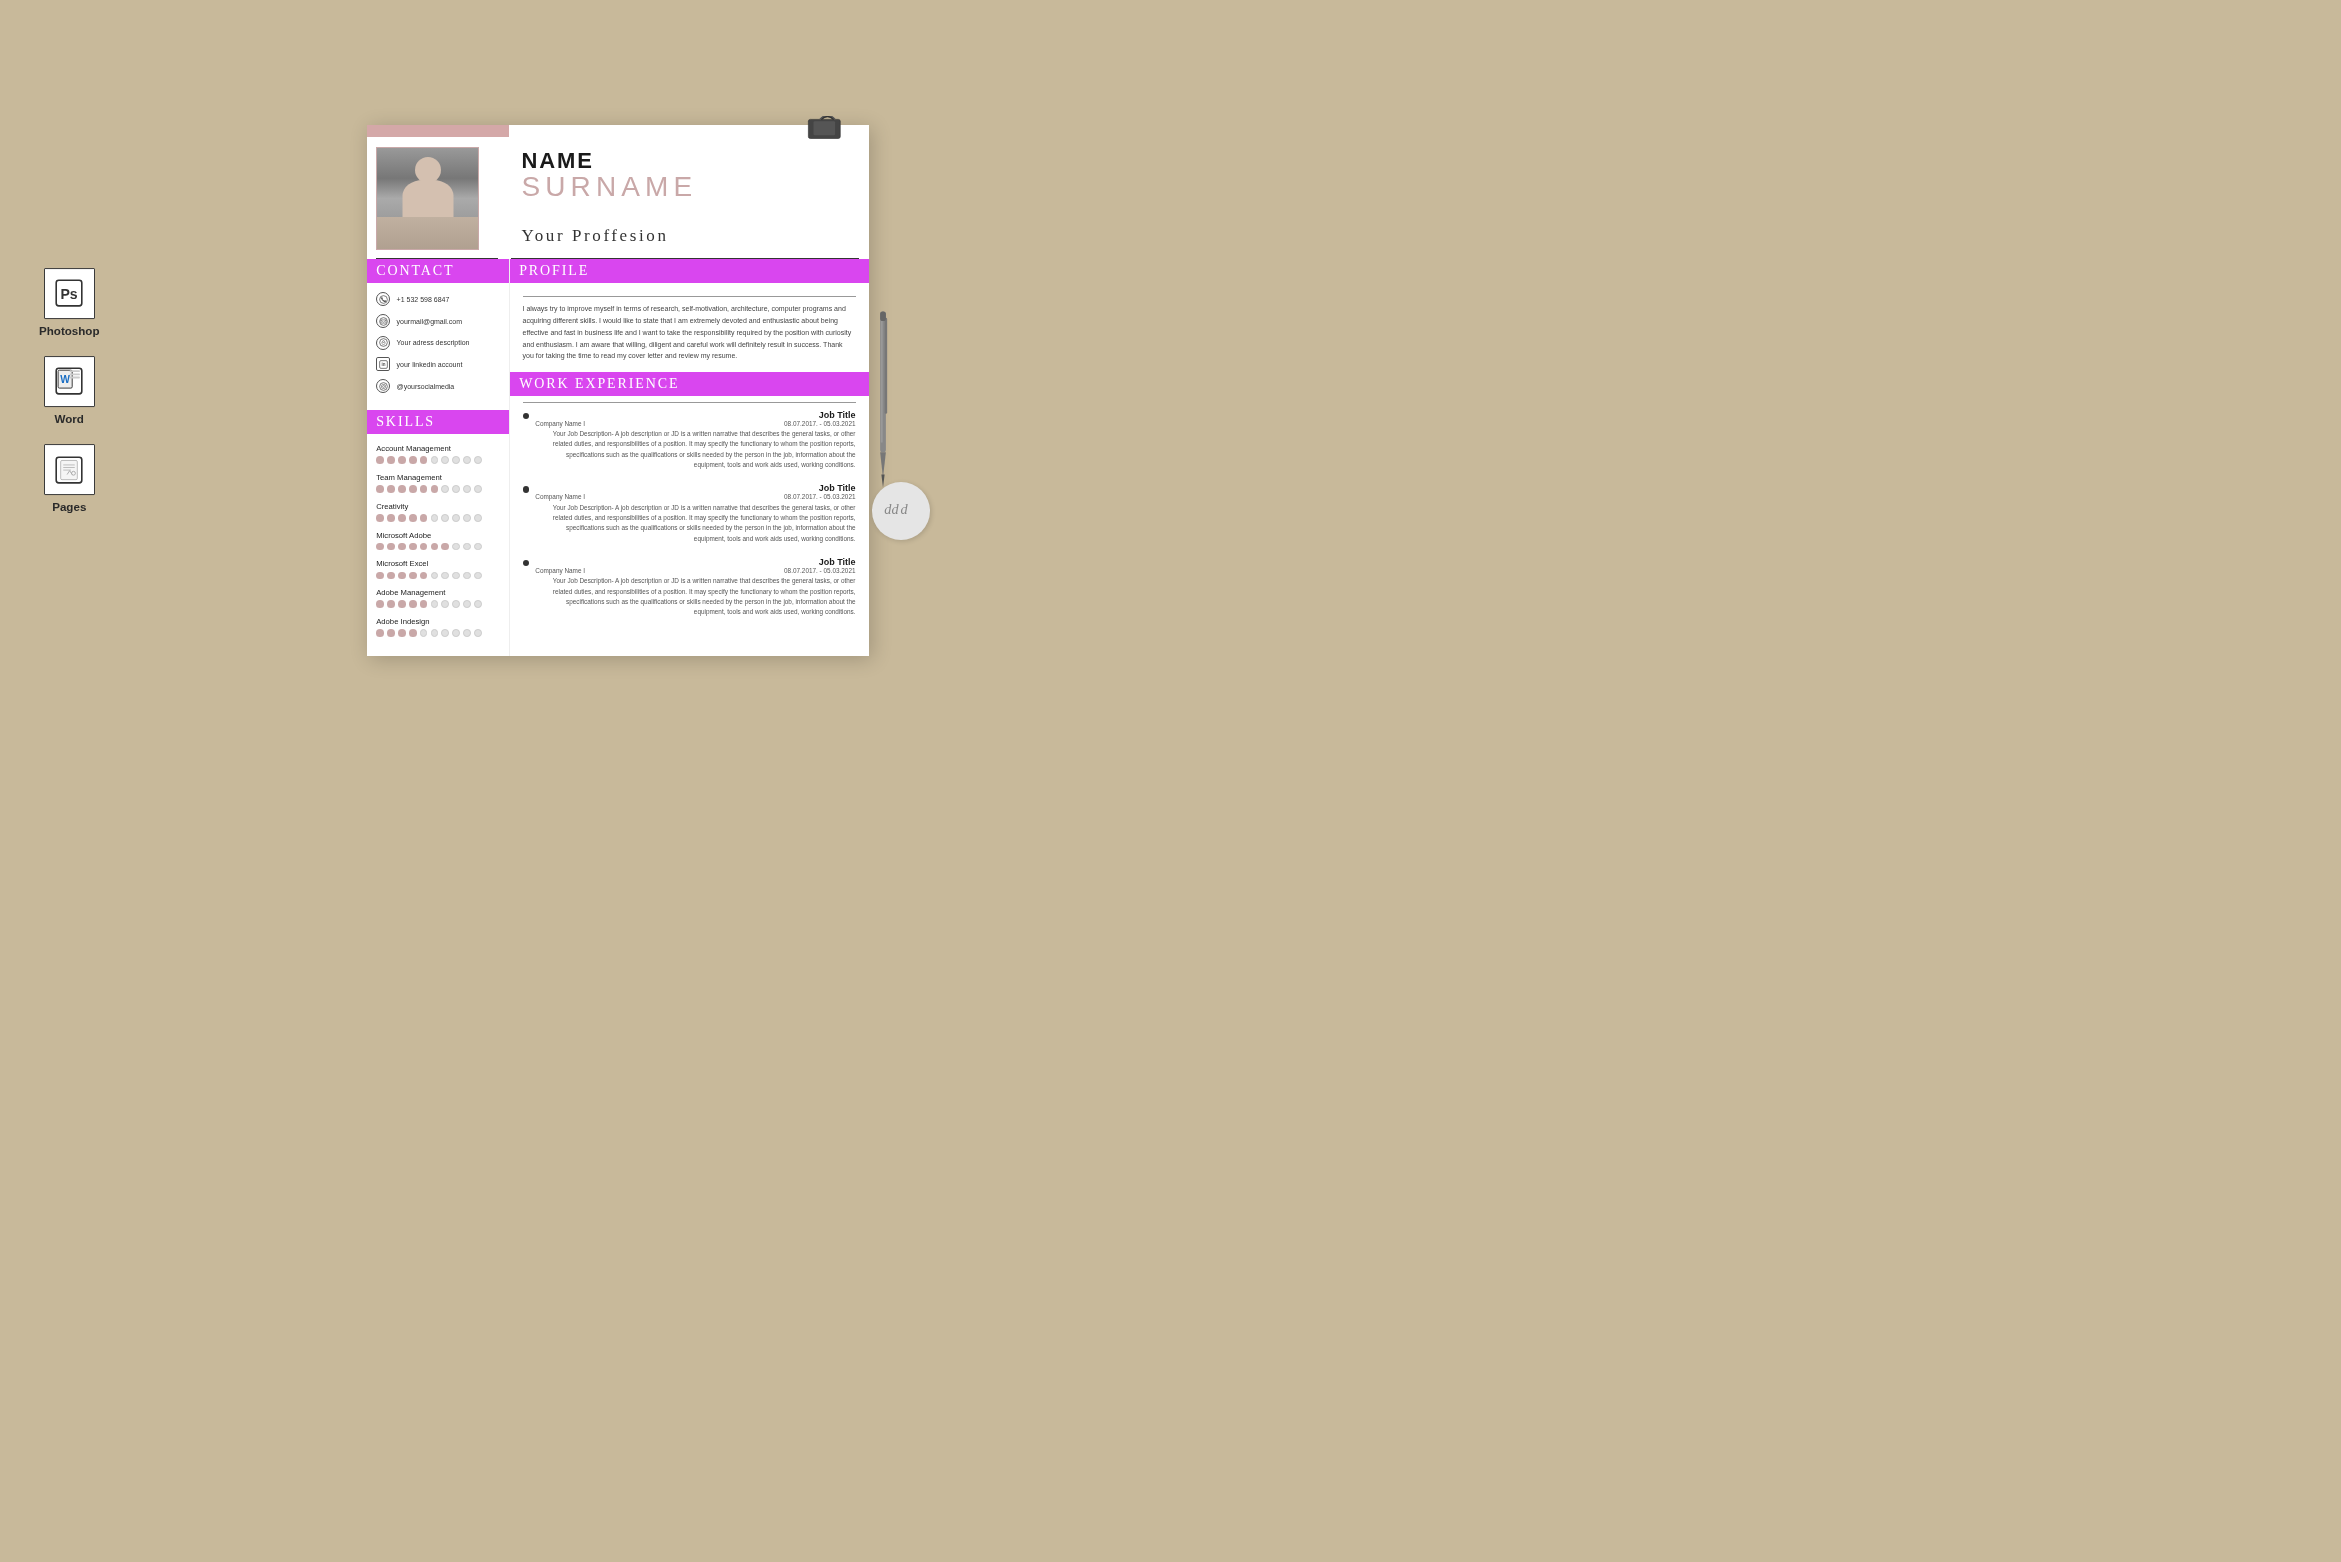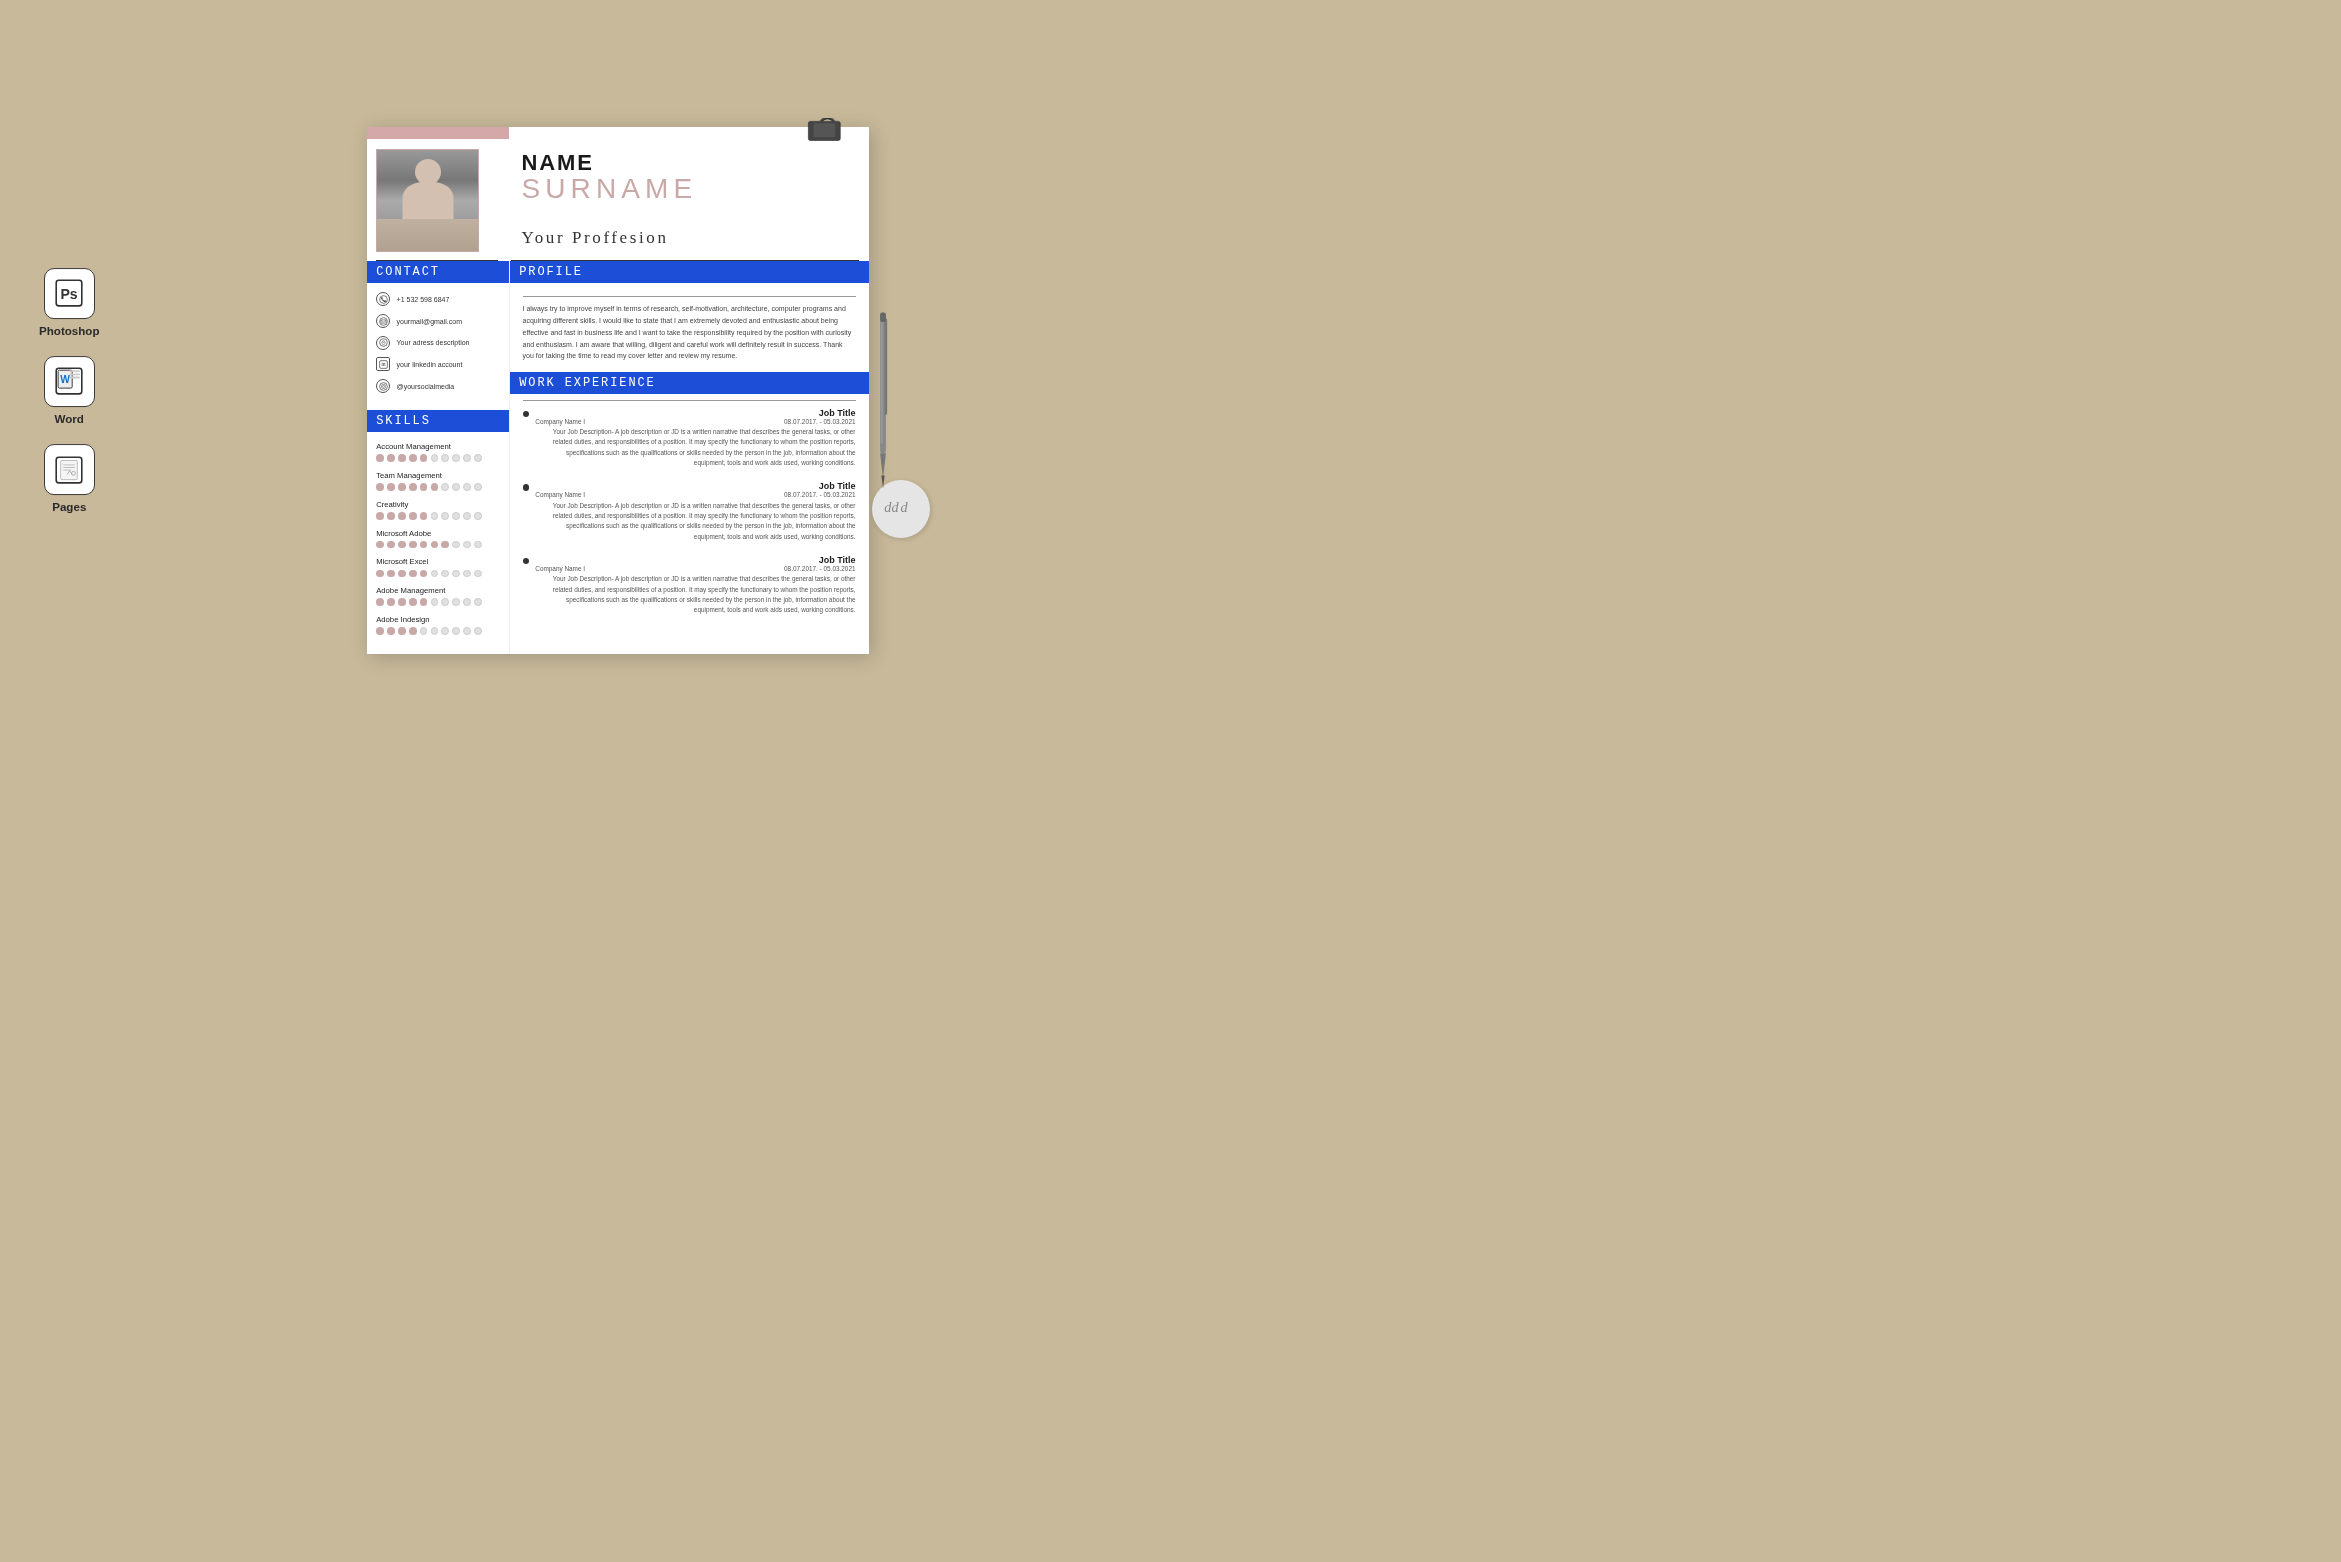--- a/index.html
+++ b/index.html
@@ -29,21 +29,21 @@
     .app-item {
       display: flex;
       flex-direction: column;
       align-items: center;
       gap: 5.1px;
     }
     .app-icon {
       width: 51px;
       height: 51px;
       border: 1.9px solid #3a3a3a;
-      border-radius: 10px;
+      border-radius: 1px;
       display: flex;
       align-items: center;
       justify-content: center;
       background: white;
     }
     .app-icon.ps-icon {
       background: white;
     }
     .app-icon.word-icon {
       background: white;
@@ -100,26 +100,26 @@
     }
     .profession {
       font-size: 17px;
       color: #333;
       letter-spacing: 2.6px;
       margin-top: 23px;
       font-family: Georgia, serif;
     }
 
     .section-header-pink {
-      background: #1d4ed8;
+      background: #d946ef;
       color: white;
-      font-size: 12px;
+      font-size: 14px;
       letter-spacing: 1.9px;
       padding: 3.9px 9.7px;
-      font-family: Liberation Mono, monospace;
+      font-family: Liberation Serif, serif;
       font-weight: 400;
     }
 
     .contact-section {
       padding: 9.7px 9.7px;
     }
     .contact-item {
       display: flex;
       align-items: center;
       gap: 6.4px;

